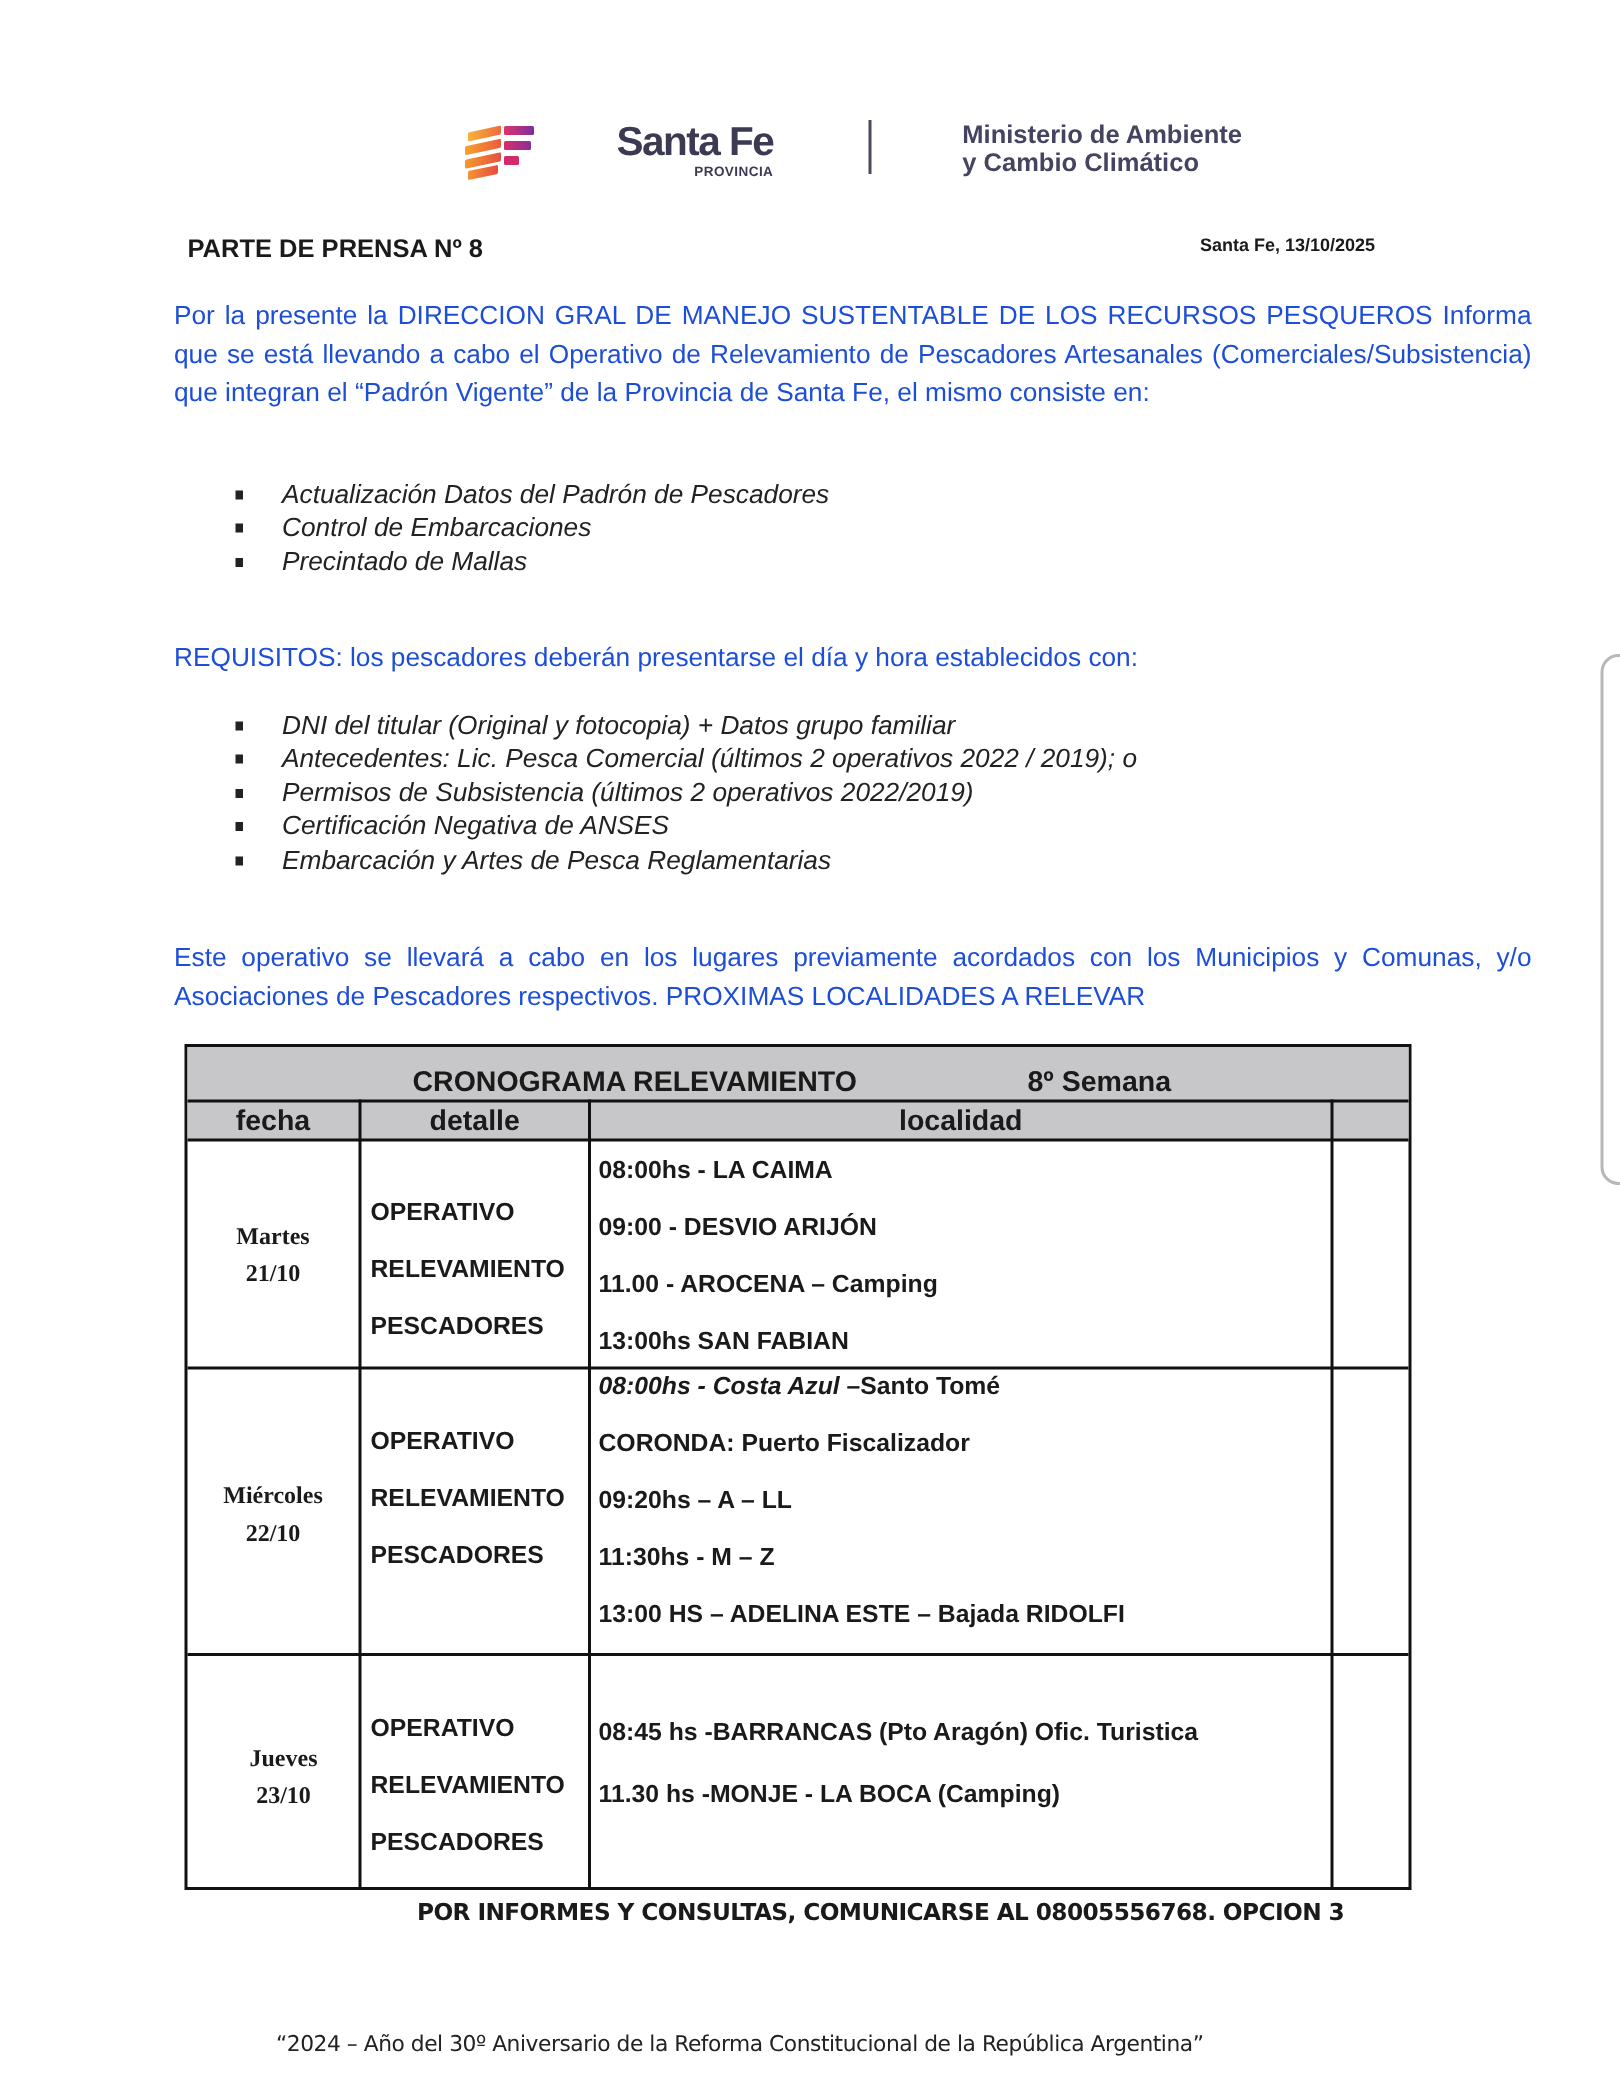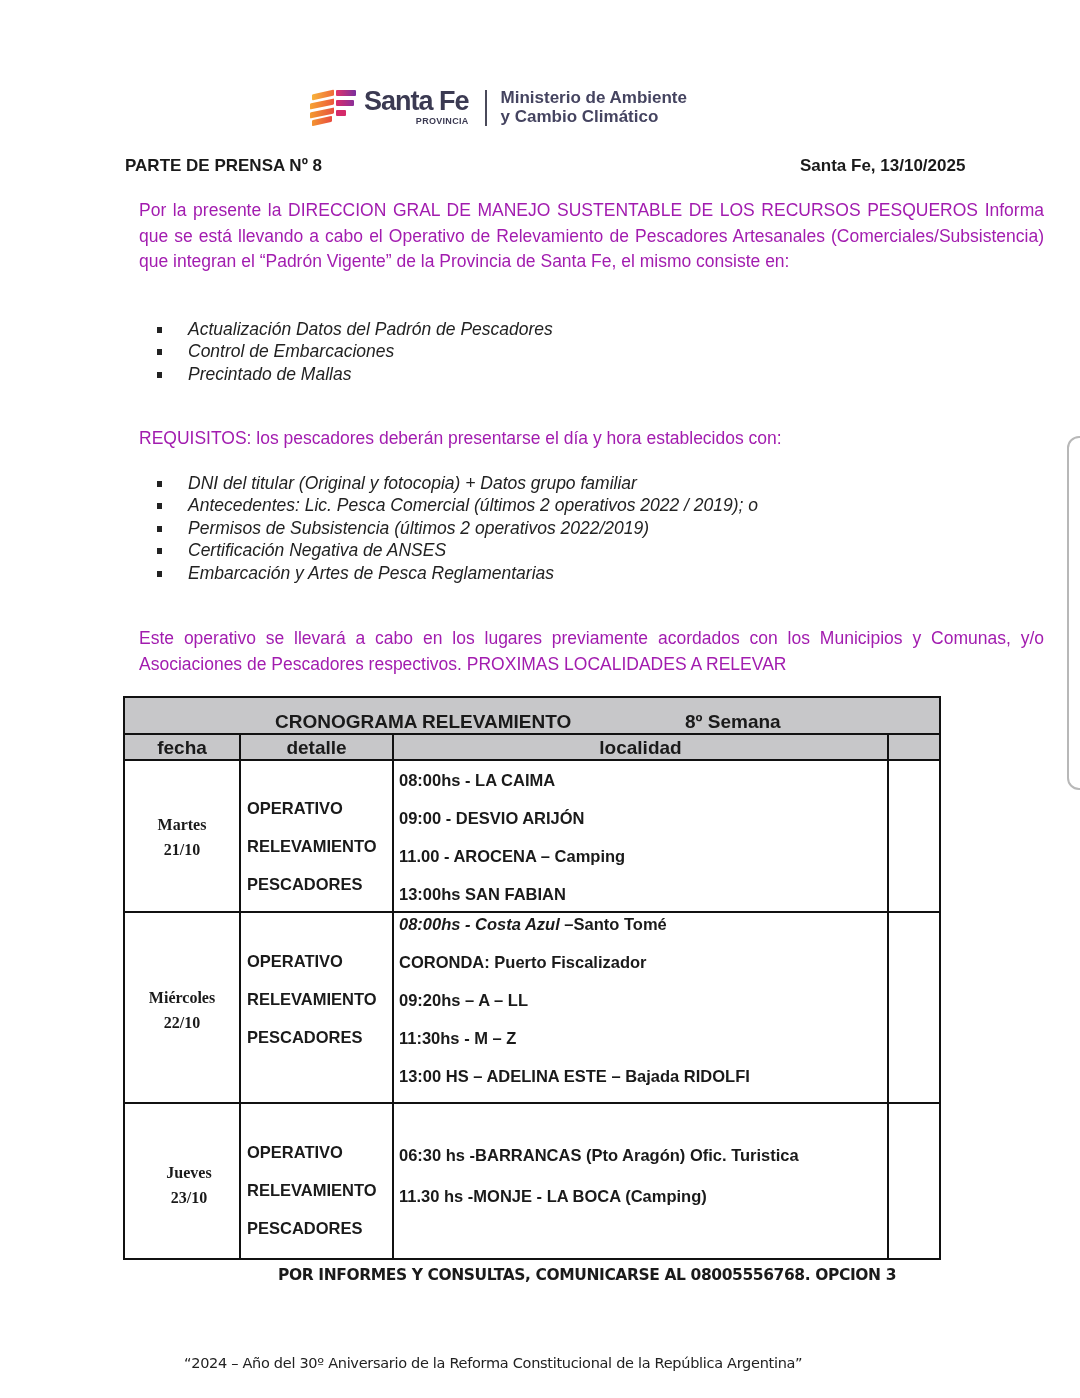--- a/index.html
+++ b/index.html
@@ -4,33 +4,33 @@
 <style>
   html, body { margin:0; padding:0; }
   body {
     width:1080px; height:1398px; position:relative; overflow:hidden;
     background:#ffffff; color:#1a1a1a;
     font-family:"Liberation Sans", sans-serif;
   }
   .abs { position:absolute; }
 
   
-  .logo { left:308px; top:80px; height:46px; display:flex; align-items:flex-end; }
+  .logo { left:308px; top:80px; height:46px; display:flex; align-items:flex-start;gap:47px; }
   .logo-mark { width:50px; height:40px; position:relative; }
   .logo-mark span { position:absolute; height:6px; border-radius:1px; }
   .logo-name { margin-left:6px; display:flex; flex-direction:column; align-items:flex-end; }
   .logo-name .big { font-weight:bold; font-size:27px; letter-spacing:-1px; color:#3b3a52; line-height:28px; }
   .logo-name .small { font-size:9px; font-weight:bold; color:#3b3a52; letter-spacing:0.3px; margin-top:1px; }
   .logo-sep { width:2px; height:36px; background:#4a4a5a; margin:0 14px 0 16px; }
   .logo-min { font-weight:bold; font-size:17px; color:#454460; line-height:19px; }
 
   .title-left { left:125px; top:156px; font-weight:bold; font-size:17px; }
-  .title-right { left:800px; top:156px; font-weight:bold; font-size:17px; }
+  .title-right { left:800px; top:156px; font-weight:bold; font-size:12px; }
 
-  .para { left:139px; width:905px; font-size:17.5px; line-height:25.5px; text-align:justify; color:#a21caf; }
+  .para { left:116px; width:905px; font-size:17.5px; line-height:25.5px; text-align:justify; color:#1d4ed8; }
   .p1 { top:198px; }
   .p2 { top:426px; }
   .p3 { top:626px; }
 
   ul.bullets { position:absolute; left:155px; margin:0; padding:0; list-style:none; font-size:17.5px; color:#222; }
   ul.bullets li { position:relative; padding-left:33px; line-height:22.4px;font-style:italic; }
   ul.bullets li::before {
     content:""; position:absolute; left:2px; top:9px; width:5px; height:6px; background:#222;
   }
   .b1 { top:318px; }
@@ -153,21 +153,21 @@
   <div class="cell date" style="left:0;width:128px;top:462px;">
     <div>Jueves</div>
     <div>23/10</div>
   </div>
   <div class="cell det" style="left:122px;top:444px;">
     <div>OPERATIVO</div>
     <div>RELEVAMIENTO</div>
     <div>PESCADORES</div>
   </div>
   <div class="cell loc" style="left:274px;top:447px;">
-    <div style="height:41px">06:30 hs -BARRANCAS (Pto Aragón) Ofic. Turistica</div>
+    <div style="height:41px">08:45 hs -BARRANCAS (Pto Aragón) Ofic. Turistica</div>
     <div style="height:38px">11.30 hs -MONJE  - LA BOCA (Camping)</div>
   </div>
 </div>
 
 <div class="abs footer-contact">POR INFORMES Y CONSULTAS, COMUNICARSE AL 08005556768. OPCION 3</div>
 <div class="abs footer-year">“2024 – Año del 30º Aniversario de la Reforma Constitucional de la República Argentina”</div>
 
 <div class="abs side-handle"></div>
 
 </body></html>

